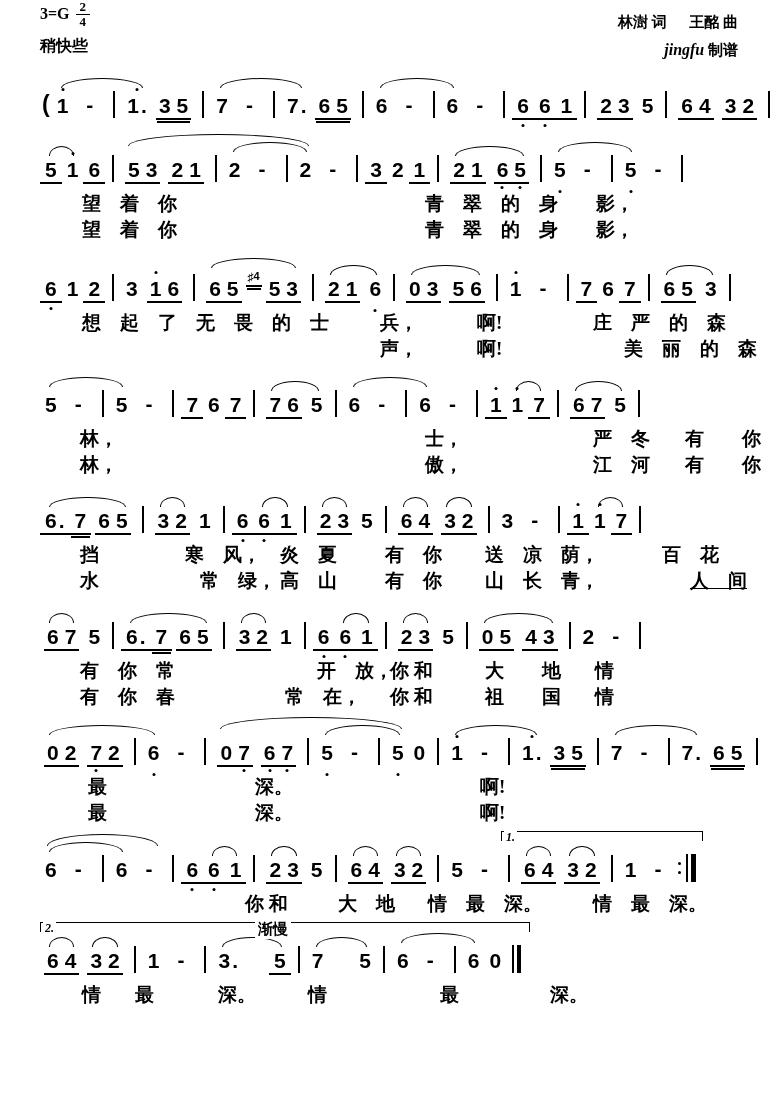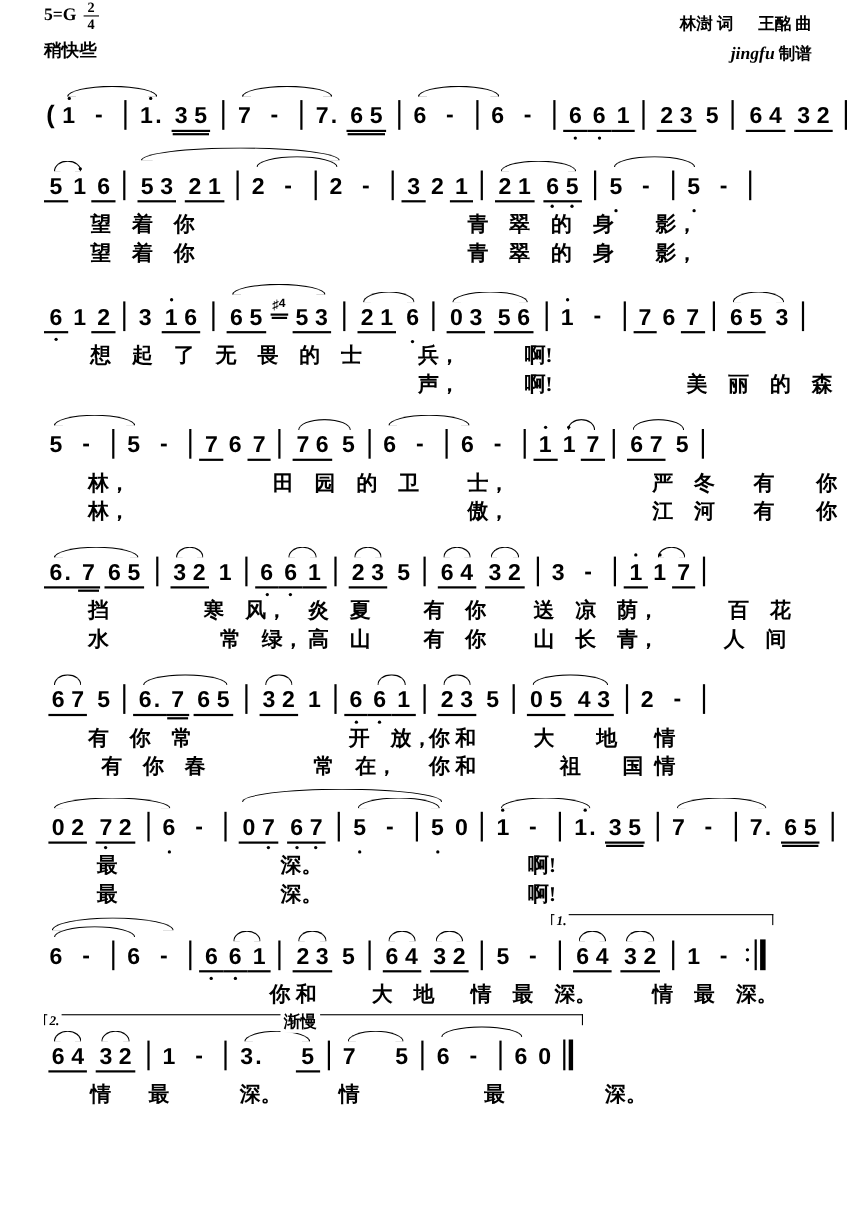--- a/index.html
+++ b/index.html
@@ -70,21 +70,21 @@
   .annot{position:absolute;top:-1px;font-size:15px;font-weight:bold;background:#fff;
        padding:0 3px;z-index:3}
 </style>
 </head>
 <body>
 
 <div class="sheet">
   <div class="meta">
     <div class="meta-left">
       <div class="keyline">
-        <span>5=G</span>
+        <span>3=G</span>
         <span class="meter">
           <span class="num">2</span>
           <span class="den">4</span>
         </span>
       </div>
       <div class="tempo">稍快些</div>
     </div>
     <div class="meta-right">
       <div>
         <span>林澍 词</span>
@@ -271,20 +271,21 @@
               <span class="nt">5</span>
             </span>
             <span class="nt">3</span>
           </span>
           <span class="bar"></span>
         </div>
         <div class="lyric-row">
           <span class="lyr" style="left: 42px;">想　起　了　无　畏　的　士</span>
           <span class="lyr" style="left: 340px;">兵，</span>
           <span class="lyr" style="left: 437px;">啊!</span>
+          <span class="lyr" style="left: 553px;">庄　严　的　森</span>
         </div>
         <div class="lyric-row">
           <span class="lyr" style="left: 340px;">声，</span>
           <span class="lyr" style="left: 437px;">啊!</span>
           <span class="lyr" style="left: 584px;">美　丽　的　森</span>
         </div>
       </div>
       <div class="line-block">
         <div class="note-line">
           <span class="grp arc">
@@ -325,21 +326,20 @@
             <span class="joined u1">
               <span class="nt">6</span>
               <span class="nt">7</span>
             </span>
             <span class="nt">5</span>
           </span>
           <span class="bar"></span>
         </div>
         <div class="lyric-row">
           <span class="lyr" style="left: 40px;">林，</span>
-          <span class="lyr" style="left: 208px;">田　园　的　卫</span>
           <span class="lyr" style="left: 385px;">士，</span>
           <span class="lyr" style="left: 553px;">严　冬</span>
           <span class="lyr" style="left: 645px;">有　　你</span>
         </div>
         <div class="lyric-row">
           <span class="lyr" style="left: 40px;">林，</span>
           <span class="lyr" style="left: 385px;">傲，</span>
           <span class="lyr" style="left: 553px;">江　河</span>
           <span class="lyr" style="left: 645px;">有　　你</span>
         </div>
@@ -407,21 +407,21 @@
           <span class="lyr" style="left: 345px;">有　你</span>
           <span class="lyr" style="left: 445px;">送　凉　荫，</span>
           <span class="lyr" style="left: 622px;">百　花</span>
         </div>
         <div class="lyric-row">
           <span class="lyr" style="left: 40px;">水</span>
           <span class="lyr" style="left: 160px;">常　绿，</span>
           <span class="lyr" style="left: 240px;">高　山</span>
           <span class="lyr" style="left: 345px;">有　你</span>
           <span class="lyr" style="left: 445px;">山　长　青，</span>
-          <span class="lyr" style="left: 618px;">人　间</span>
+          <span class="lyr" style="left: 650px; text-decoration: underline;">人　间</span>
         </div>
       </div>
       <div class="line-block">
         <div class="note-line">
           <span class="grp arc">
             <span class="joined u1">
               <span class="nt">6</span>
               <span class="nt">7</span>
             </span>
           </span>
@@ -474,24 +474,24 @@
           <span class="bar"></span>
         </div>
         <div class="lyric-row">
           <span class="lyr" style="left: 40px;">有　你　常</span>
           <span class="lyr" style="left: 245px; margin-left: 32px;">开　放，</span>
           <span class="lyr" style="left: 350px;">你 和</span>
           <span class="lyr" style="left: 445px;">大　　地</span>
           <span class="lyr" style="left: 555px;">情</span>
         </div>
         <div class="lyric-row">
-          <span class="lyr" style="left: 52px;">有　你　春</span>
+          <span class="lyr" style="left: 40px;">有　你　春</span>
           <span class="lyr" style="left: 245px;">常　在，</span>
           <span class="lyr" style="left: 350px;">你 和</span>
-          <span class="lyr" style="left: 445px; margin-left: 24px;">祖　　国</span>
+          <span class="lyr" style="left: 445px;">祖　　国</span>
           <span class="lyr" style="left: 555px;">情</span>
         </div>
       </div>
       <div class="line-block">
         <div class="note-line">
           <span class="grp arc">
             <span class="joined u1">
               <span class="nt">0</span>
               <span class="nt">2</span>
             </span>

